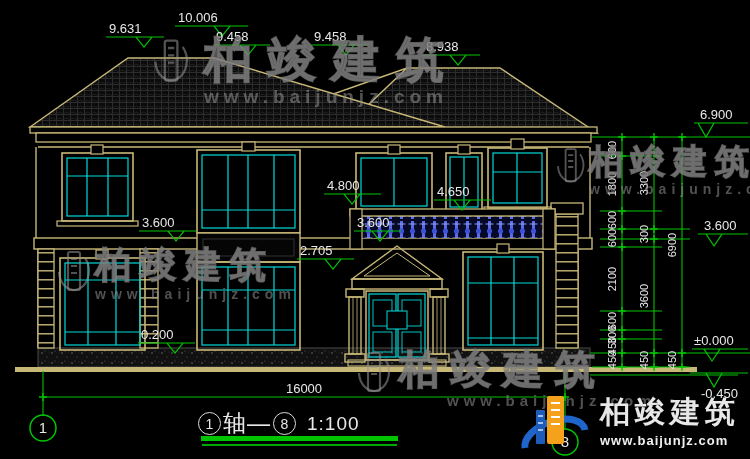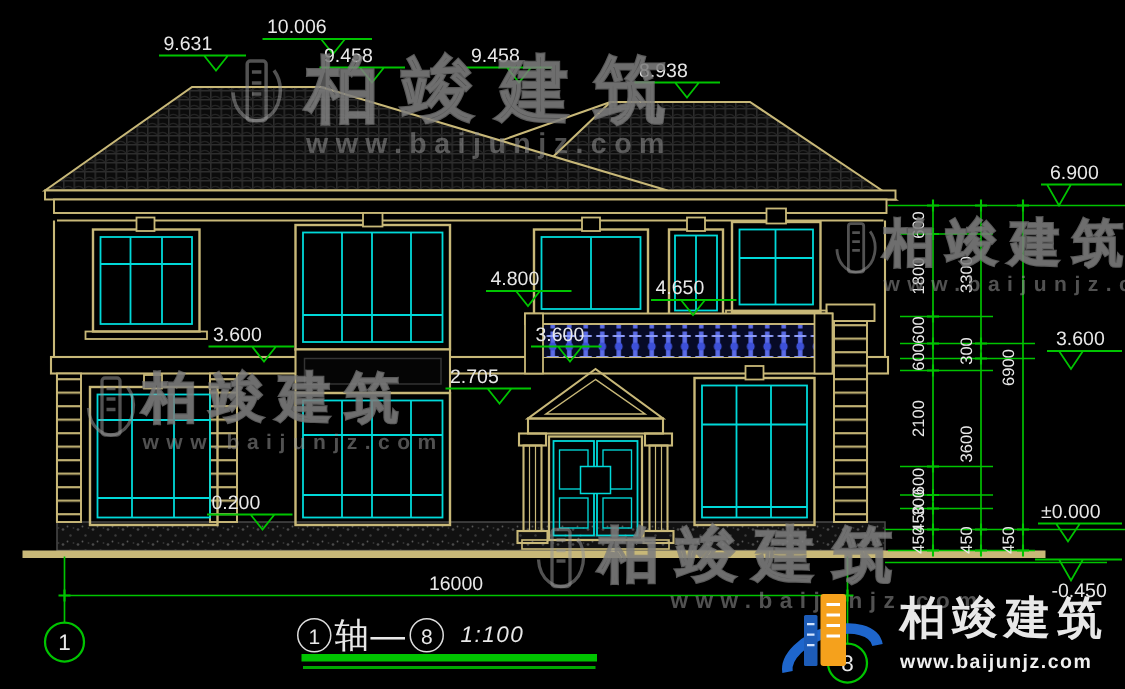--- a/index.html
+++ b/index.html
@@ -17,21 +17,21 @@
   
   .wm-bright{position:absolute;white-space:nowrap;}
   .wm-bright .brand{font-weight:bold;color:#E8E8E8;letter-spacing:5px;}
   .wm-bright .url{display:block;font-weight:bold;color:#F0F0F0;font-size:13px;letter-spacing:1px;}
   
   .titleblock{position:absolute;left:196px;top:408px;color:#E8E8E8;display:flex;align-items:center;}
   .titleblock .bubble{display:inline-flex;align-items:center;justify-content:center;
      width:21px;height:21px;border:1.6px solid #DCDCDC;border-radius:50%;
      font-size:14px;margin:0 2px;flex:0 0 auto;}
   .titleblock .seg{font-size:23px;letter-spacing:1px;}
-  .titleblock .scale{font-size:15px;margin-left:9px;letter-spacing:1px;font-style:italic;}
+  .titleblock .scale{font-size:19px;margin-left:9px;letter-spacing:1px;}
   .underline-thick{position:absolute;left:201px;top:436px;width:197px;height:5px;background:#00C400;}
   .underline-thin{position:absolute;left:202px;top:444px;width:195px;height:2px;background:#00A800;}
 </style>
 </head>
 <body>
 
 <div class="canvas">
 
 <svg width="750" height="459" viewBox="0 0 750 459">
   <defs>

